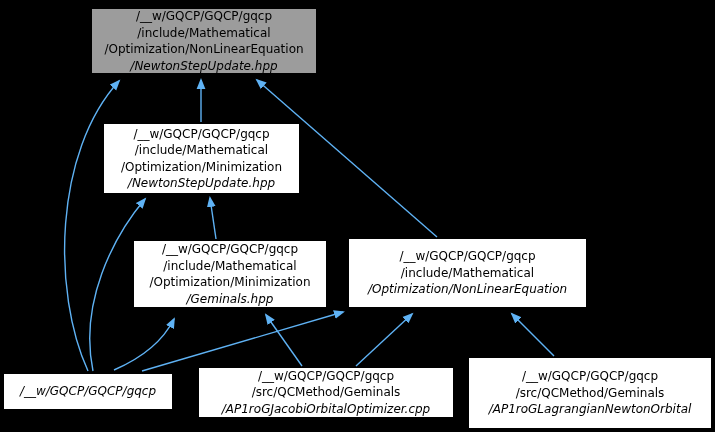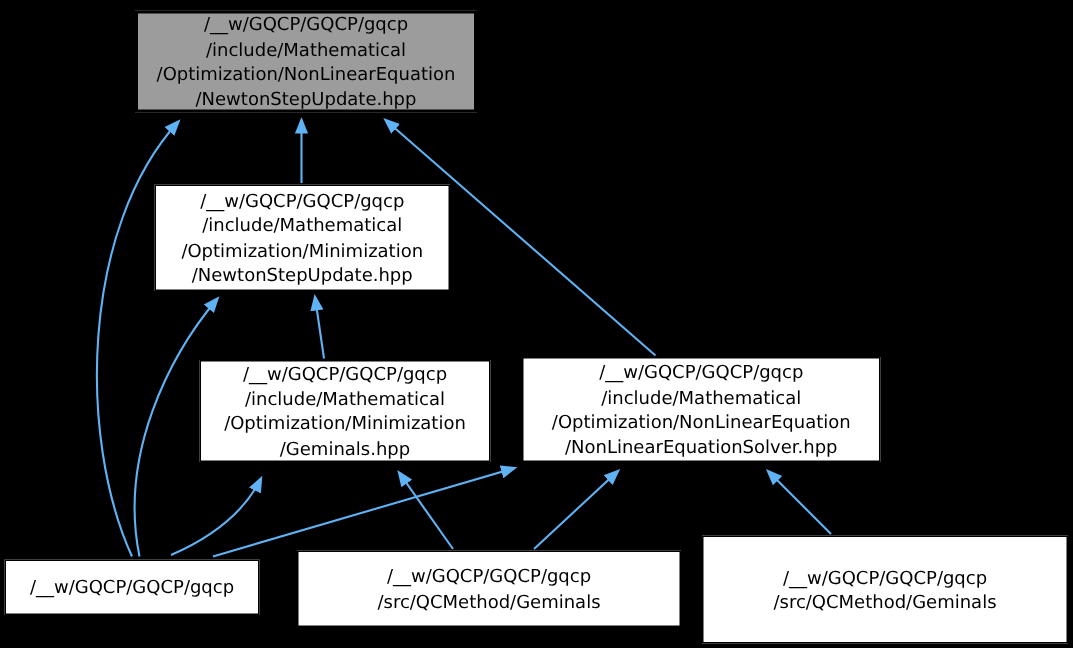--- a/index.html
+++ b/index.html
@@ -10,21 +10,21 @@
   }
   .edges { position:absolute; left:0; top:0; width:715px; height:432px; }
   .node {
     position:absolute; box-sizing:border-box;
     background:#ffffff; border:1px solid #000000;
     display:flex; flex-direction:column; justify-content:center;
     font-size:12px; line-height:16.5px; color:#000000;
     white-space:nowrap; cursor:pointer;align-items:center;
   }
   .node .ln { text-align:left; padding:0 4px; }
-  .node .ln:last-child { text-align:center; }
+  .node .ln:last-child { text-align:center;font-style:italic; }
   .node.highlight { background:#9c9c9c; border:2px solid #000000; }
 </style>
 </head>
 <body>
 
 <div class="canvas">
 
   <svg class="edges" viewBox="0 0 715 432" xmlns="http://www.w3.org/2000/svg">
     <defs>
       <marker id="ah" markerUnits="userSpaceOnUse" markerWidth="12" markerHeight="10" viewBox="0 0 12 10" refX="9" refY="5" orient="auto">
@@ -63,30 +63,31 @@
     <div class="ln">/__w/GQCP/GQCP/gqcp</div>
     <div class="ln">/include/Mathematical</div>
     <div class="ln">/Optimization/Minimization</div>
     <div class="ln">/Geminals.hpp</div>
   </div>
 
   <div class="node" style="left:348px; top:238px; width:239px; height:70px;">
     <div class="ln">/__w/GQCP/GQCP/gqcp</div>
     <div class="ln">/include/Mathematical</div>
     <div class="ln">/Optimization/NonLinearEquation</div>
-    <div class="ln">/NonLinearEquationSolver.hpp</div>
   </div>
 
   <div class="node" style="left:3px; top:373px; width:170px; height:37px;">
     <div class="ln">/__w/GQCP/GQCP/gqcp</div>
   </div>
 
   <div class="node" style="left:198px; top:367px; width:256px; height:51px;">
     <div class="ln">/__w/GQCP/GQCP/gqcp</div>
     <div class="ln">/src/QCMethod/Geminals</div>
+    <div class="ln">/AP1roGJacobiOrbitalOptimizer.cpp</div>
   </div>
 
   <div class="node" style="left:468px; top:357px; width:244px; height:72px;">
     <div class="ln">/__w/GQCP/GQCP/gqcp</div>
     <div class="ln">/src/QCMethod/Geminals</div>
+    <div class="ln">/AP1roGLagrangianNewtonOrbital</div>
   </div>
 
 </div>
 
 </body></html>

